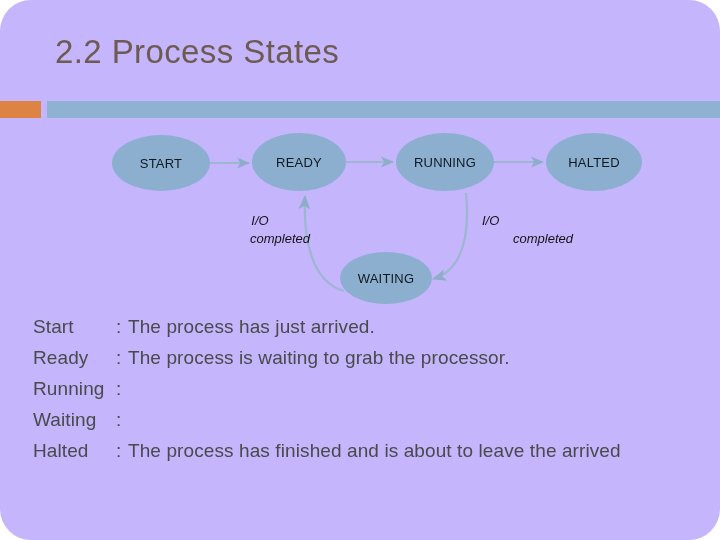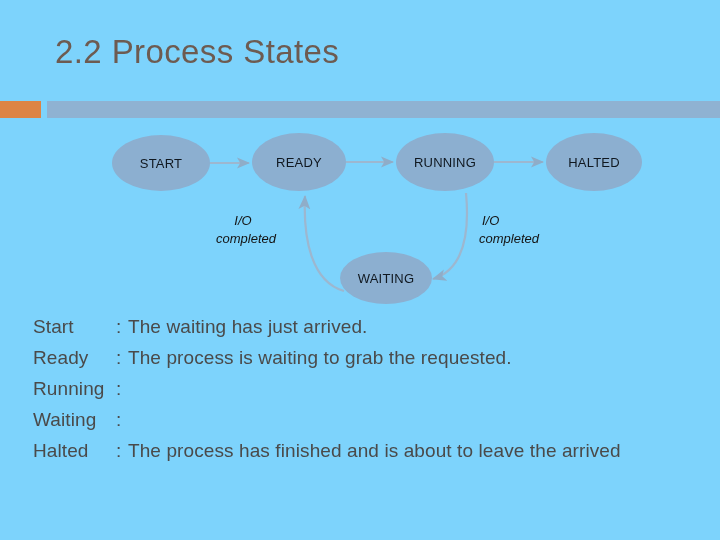--- a/index.html
+++ b/index.html
@@ -4,23 +4,24 @@
 <style>
   html, body {
     margin: 0;
     padding: 0;
     background: #ffffff;
   }
   #slide {
     position: relative;
     width: 720px;
     height: 540px;
-    background: #7dd3fc;
+    background: #c4b5fd;
     overflow: hidden;
     font-family: "Liberation Sans", sans-serif;
+    border-radius: 31px;
   }
 
   
   #title {
     position: absolute;
     left: 55px;
     top: 33px;
     font-size: 33px;
     font-weight: 400;
     color: #6d5b51;
@@ -78,21 +79,21 @@
     font-size: 13px;
     color: #141414;
     font-family: "Liberation Sans", sans-serif;
     line-height: 18px;
     white-space: nowrap;
     font-style: italic;
   }
   #label-io-completed { left: 216px; top: 212px; text-align: right; }
   #label-io-requested { left: 479px; top: 212px; text-align: left; }
   .edge-label .l1 { display: block; }
-  .edge-label .l2 { display: block; }
+  .edge-label .l2 { display: block; margin-left: 34px; }
   #label-io-completed .l1 { text-align: center; padding-right: 6px; }
   #label-io-requested .l1 { text-align: left; padding-left: 3px; }
 
   
   #body-list {
     position: absolute;
     left: 33px;
     top: 311px;
     width: 660px;
   }
@@ -168,26 +169,26 @@
   </div>
   <div class="edge-label" id="label-io-requested">
     <span class="l1">I/O</span>
     <span class="l2">completed</span>
   </div>
 
   <div id="body-list">
     <div class="body-row">
       <span class="body-term">Start</span>
       <span class="body-sep">:</span>
-      <span class="body-desc">The waiting has just arrived.</span>
+      <span class="body-desc">The process has just arrived.</span>
     </div>
     <div class="body-row">
       <span class="body-term">Ready</span>
       <span class="body-sep">:</span>
-      <span class="body-desc">The process is waiting to grab the requested.</span>
+      <span class="body-desc">The process is waiting to grab the processor.</span>
     </div>
     <div class="body-row">
       <span class="body-term">Running</span>
       <span class="body-sep">:</span>
     </div>
     <div class="body-row">
       <span class="body-term">Waiting</span>
       <span class="body-sep">:</span>
     </div>
     <div class="body-row">

